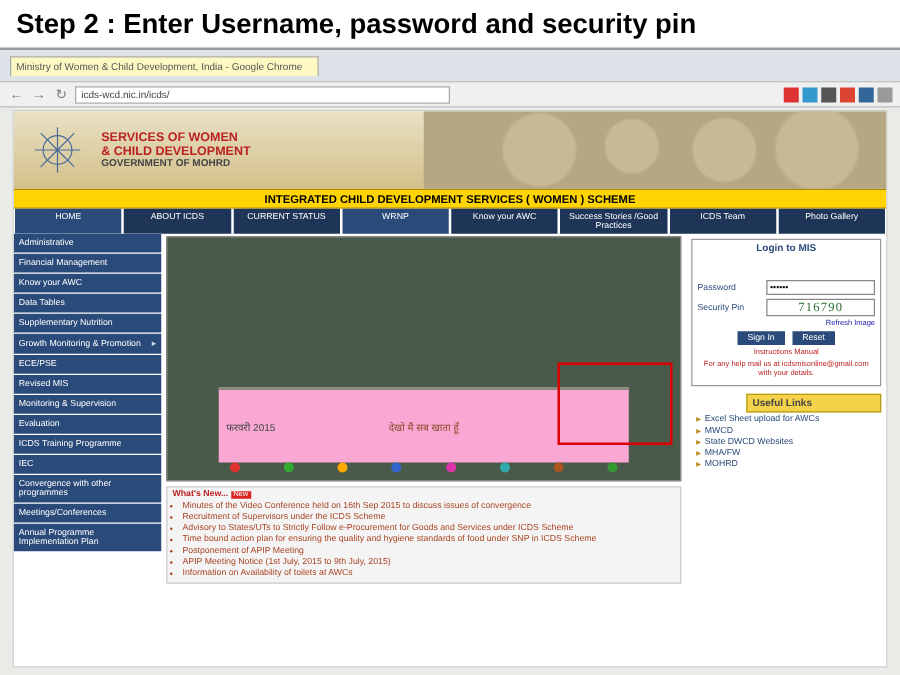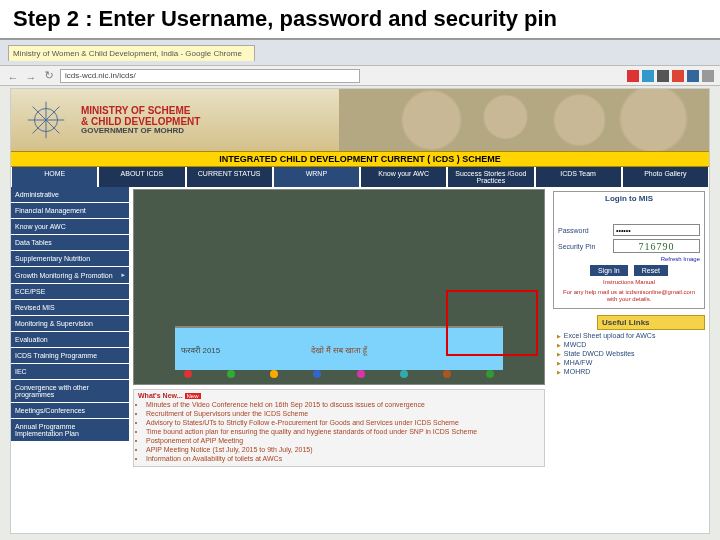--- a/index.html
+++ b/index.html
@@ -25,21 +25,21 @@
   .scheme-bar { background: #ffd400; text-align: center; font-size: 9px; font-weight: bold; padding: 2px 0; border-top: 1px solid #a80; border-bottom: 1px solid #a80; }
   .topnav { background: #fff; display: flex; font-size: 7px; color: #fff; }
   .topnav > div { flex: 1; background: #2a4a7a; margin: 0 1px; padding: 3px 2px; text-align: center; }
   .topnav > div.sel { background: #1e3558; }
   .content { display: flex; height: 326px; }
   .leftnav { width: 118px; background: #fff; }
   .leftnav .item { background: #2a4a7a; color: #fff; font-size: 7px; padding: 4px 4px; margin-bottom: 1px; display: flex; justify-content: space-between; align-items: center; }
   .leftnav .item .chev { font-size: 7px; color: #cfd8e6; }
   .middle { flex: 1; padding: 2px 4px; position: relative; }
   .photo-area { height: 196px; background: #4a5a4a; position: relative; border: 1px solid #888; overflow: hidden; }
-  .photo-area .awc-table { position: absolute; bottom: 14px; left: 10%; right: 10%; height: 44px; background: #7dd3fc; border-top: 2px solid #8a8a7a; display: flex; align-items: center; justify-content: center; color: #8a4a2a; font-size: 8px; }
+  .photo-area .awc-table { position: absolute; bottom: 14px; left: 10%; right: 10%; height: 60px; background: #f9a8d4; border-top: 2px solid #8a8a7a; display: flex; align-items: center; justify-content: center; color: #8a4a2a; font-size: 8px; }
   .photo-area .icon-row { position: absolute; bottom: 4px; left: 8%; right: 8%; height: 10px; display: flex; justify-content: space-around; }
   .photo-area .icon-row span { width: 8px; height: 8px; border-radius: 50%; }
   .red-box { position: absolute; border: 2px solid #d00; top: 100px; right: 6px; width: 92px; height: 66px; }
   .whatsnew { background: #f4f4f4; border: 1px solid #ccc; margin-top: 4px; font-size: 7px; padding: 2px 4px; }
   .whatsnew .hdr { font-weight: bold; color: #b22; display: inline-block; }
   .whatsnew .newtag { background: #d22; color: #fff; padding: 0 2px; font-size: 6px; }
   .whatsnew ul { margin: 2px 0 0 8px; color: #a42; }
   .whatsnew ul li { margin-bottom: 1px; line-height: 1.15; }
   .right { width: 160px; padding: 4px; font-size: 7px; }
   .login-box { border: 1px solid #999; padding: 2px 4px 4px; }
@@ -93,30 +93,30 @@
             <line x1="25" y1="25" x2="6" y2="25"></line>
             <line x1="25" y1="25" x2="44" y2="25"></line>
             <line x1="25" y1="25" x2="11" y2="11"></line>
             <line x1="25" y1="25" x2="39" y2="39"></line>
             <line x1="25" y1="25" x2="39" y2="11"></line>
             <line x1="25" y1="25" x2="11" y2="39"></line>
           </g>
         </svg>
     </div>
     <div class="min-text">
-      <div>MINISTRY OF SCHEME</div>
+      <div>SERVICES OF WOMEN</div>
       <div>&amp; CHILD DEVELOPMENT</div>
       <div class="gov">GOVERNMENT OF MOHRD</div>
     </div>
     <div class="banner-kids">
         <div class="kid-ph"></div>
       </div>
   </div>
 
-  <div class="scheme-bar">INTEGRATED CHILD DEVELOPMENT CURRENT ( ICDS ) SCHEME</div>
+  <div class="scheme-bar">INTEGRATED CHILD DEVELOPMENT SERVICES ( WOMEN ) SCHEME</div>
 
   <div class="topnav">
     <div>HOME</div>
     <div class="sel">ABOUT ICDS</div>
     <div class="sel">CURRENT STATUS</div>
     <div>WRNP</div>
     <div class="sel">Know your AWC</div>
     <div class="sel">Success Stories /Good Practices</div>
     <div class="sel">ICDS Team</div>
     <div class="sel">Photo Gallery</div>

